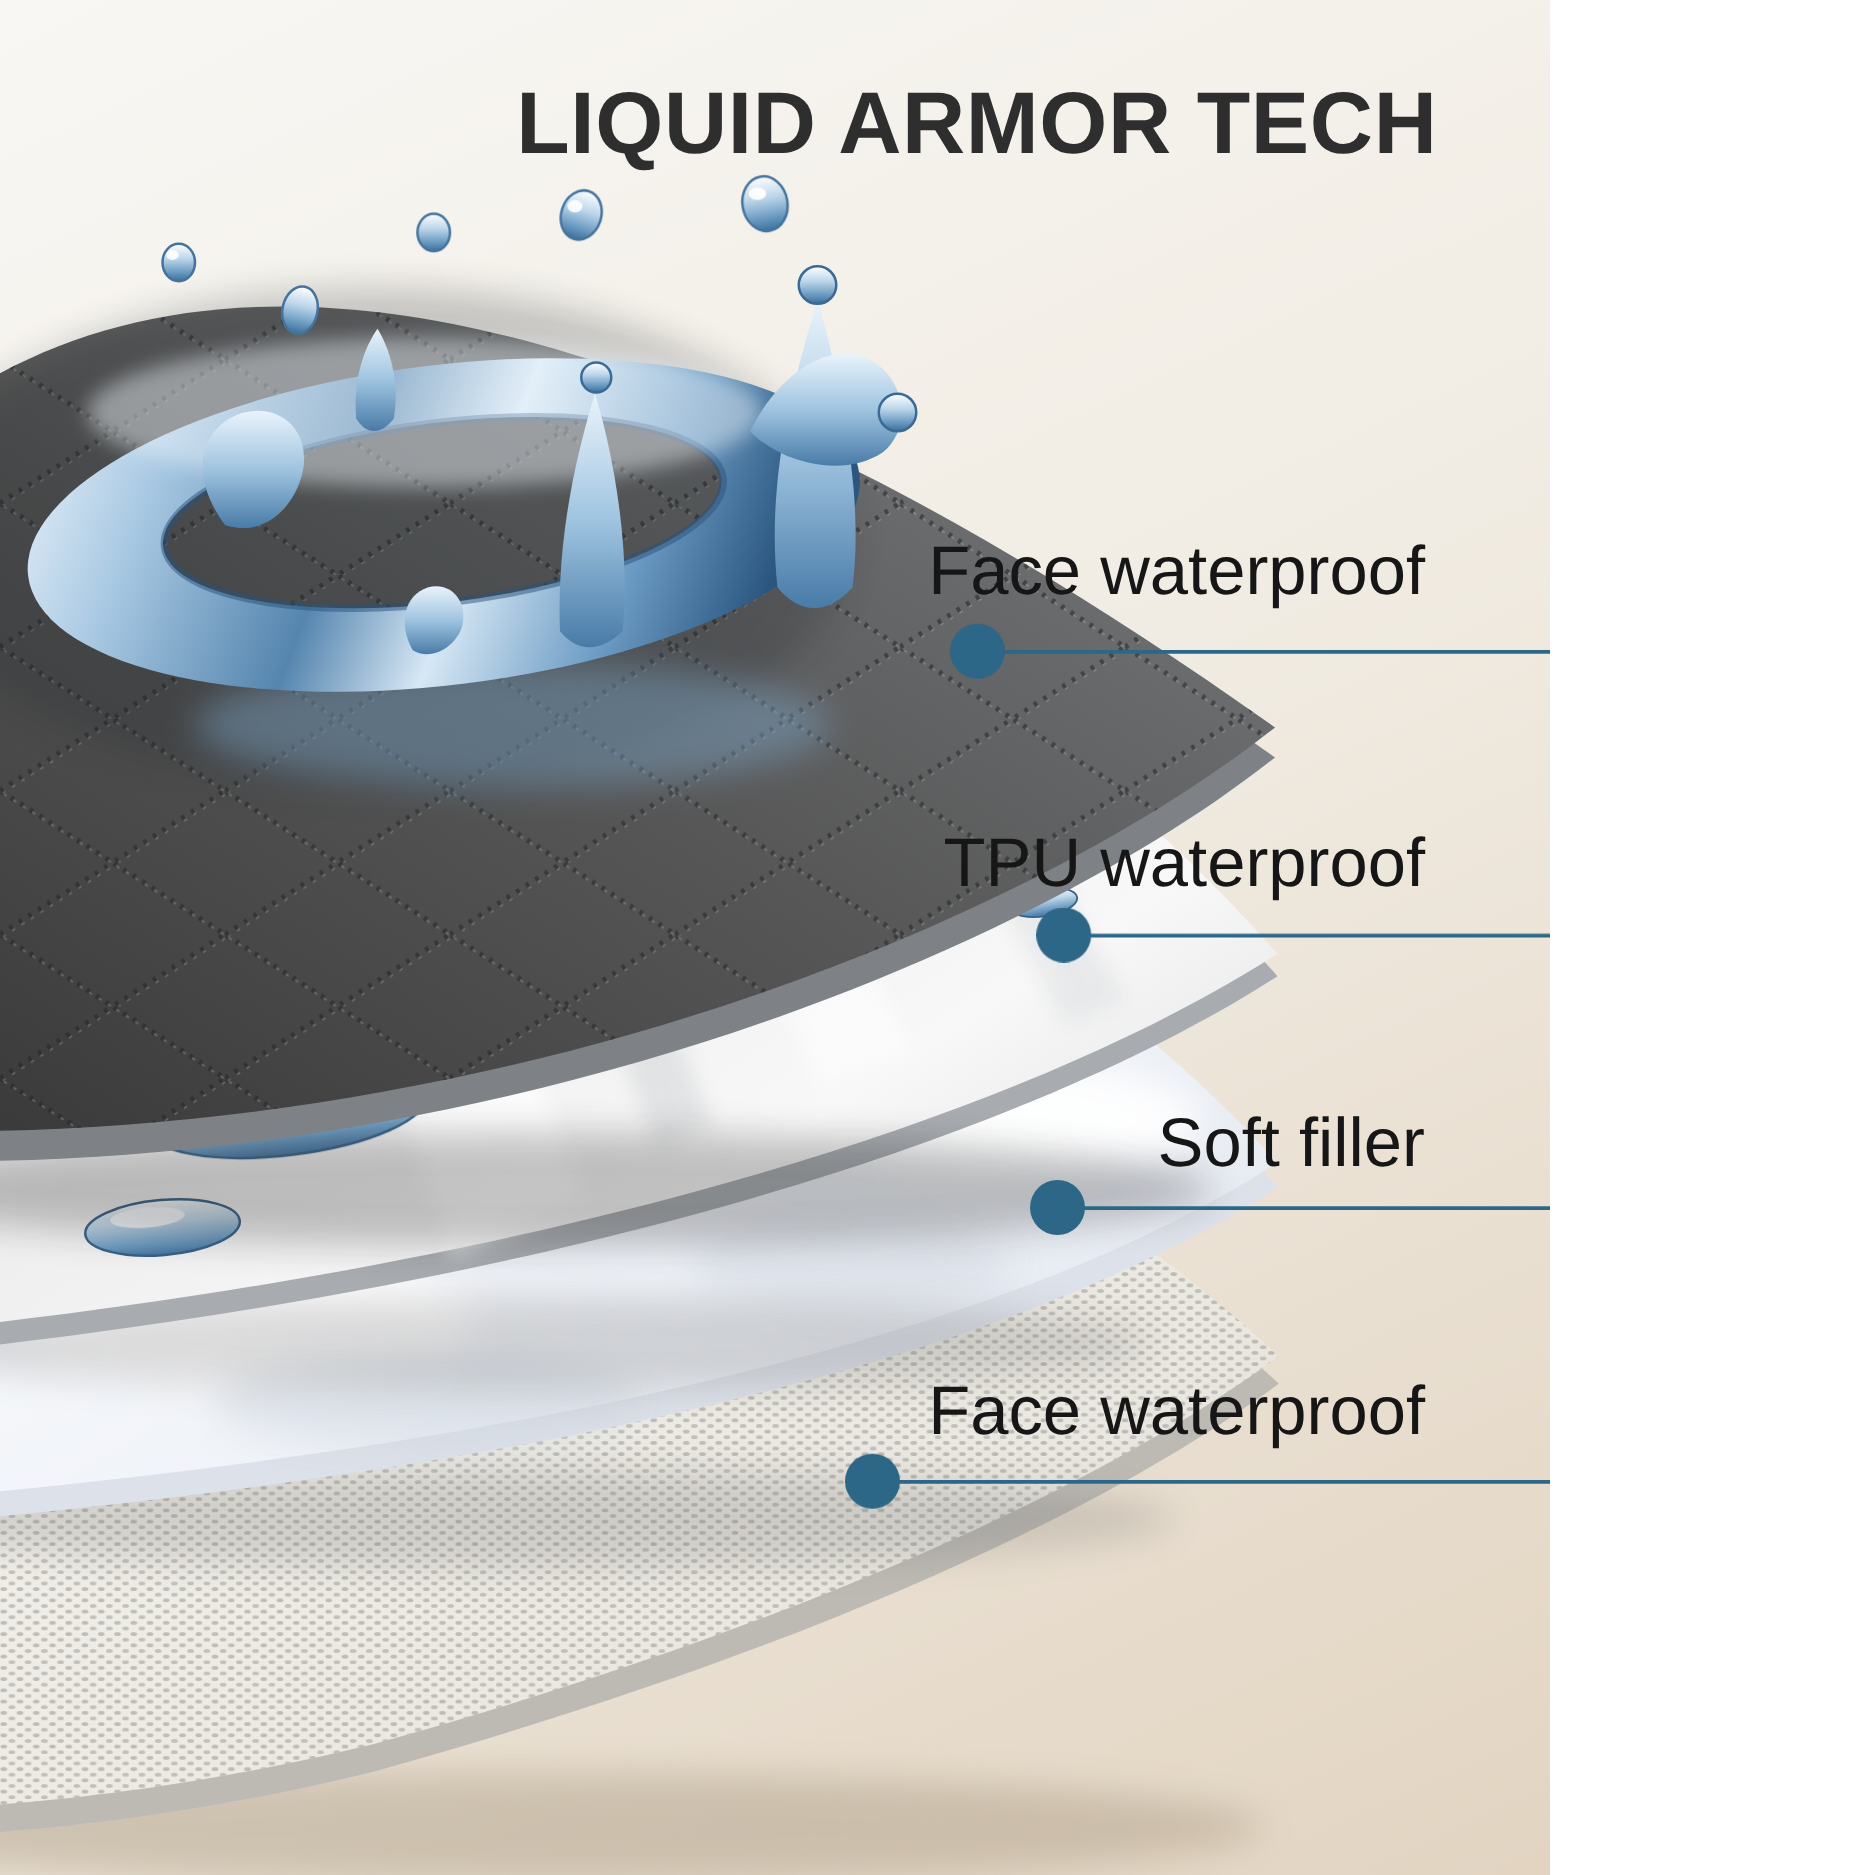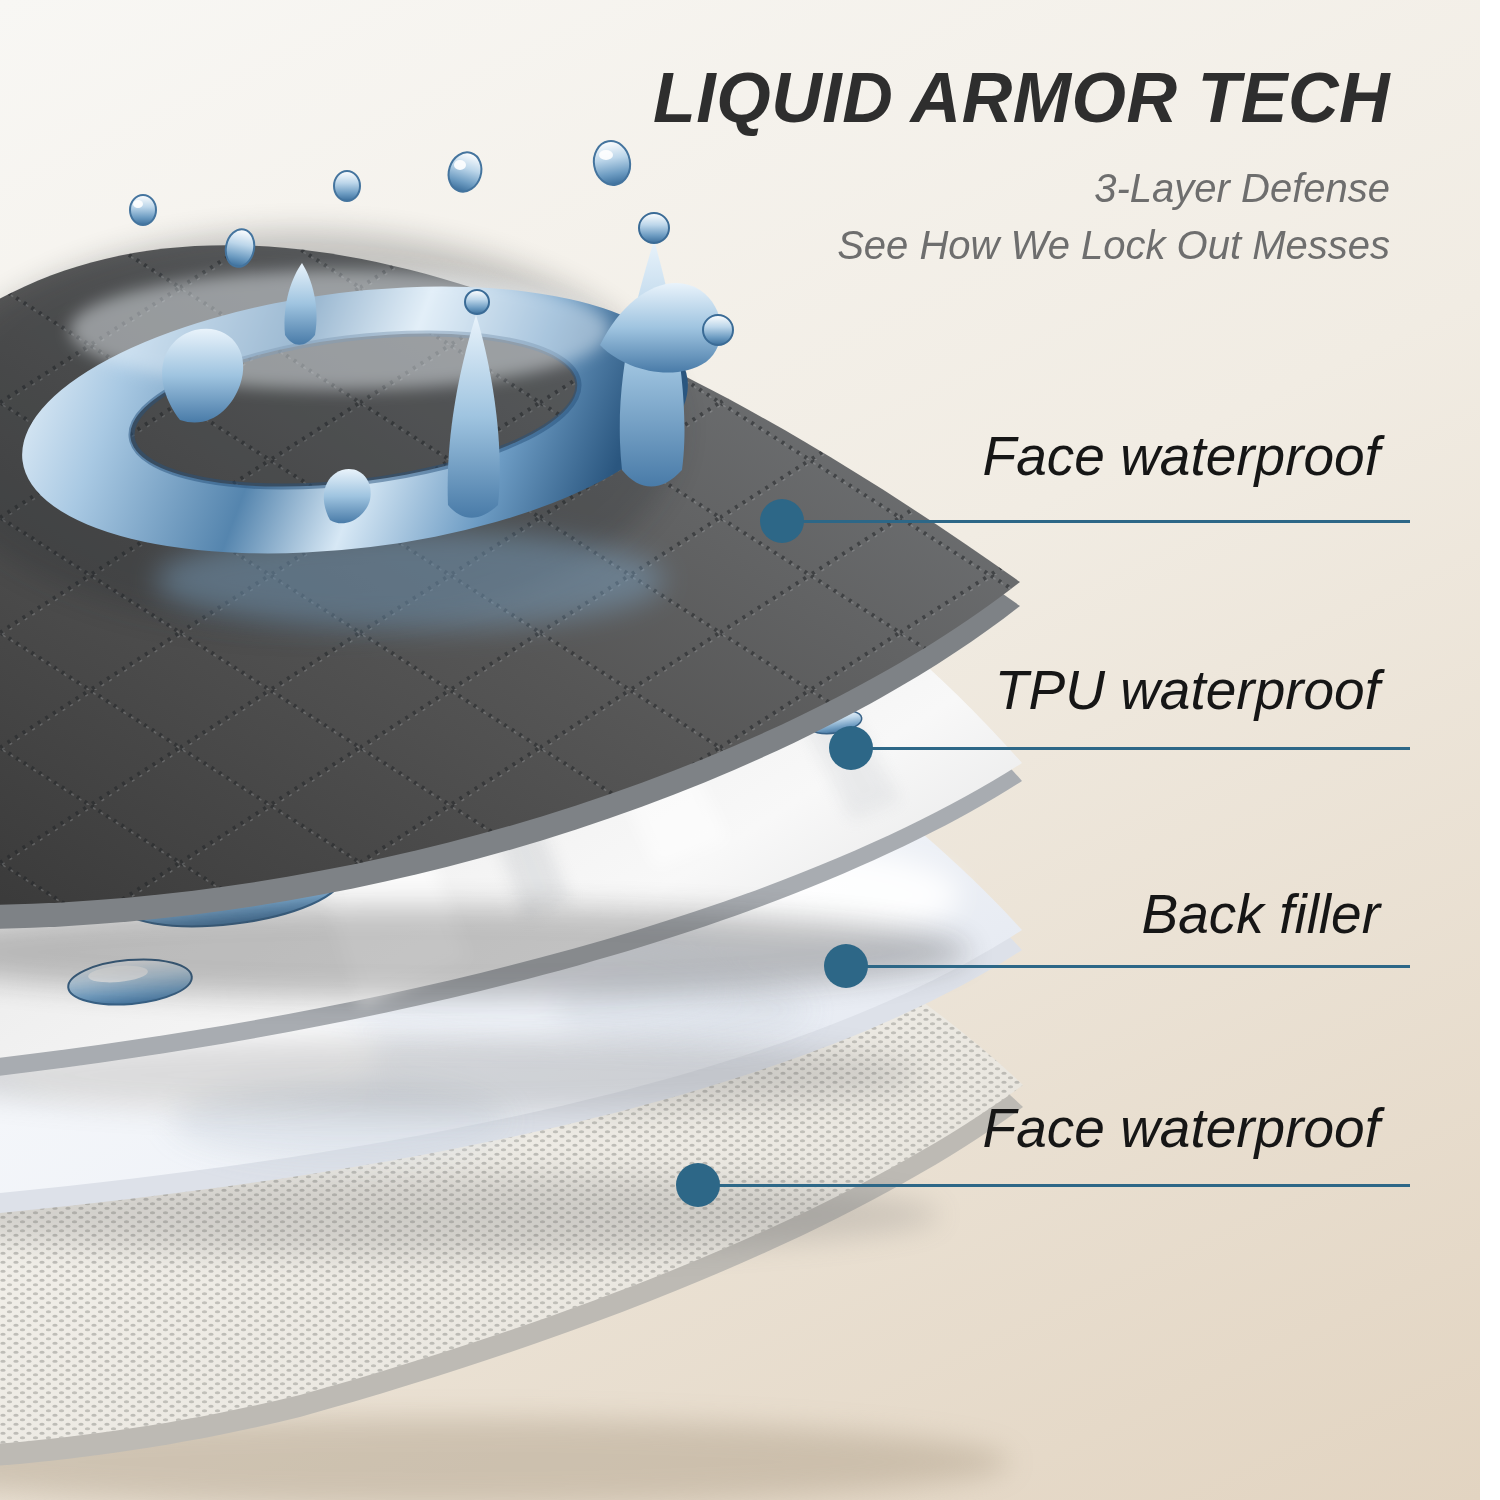--- a/index.html
+++ b/index.html
@@ -11,23 +11,22 @@
     --background-mid:#f1ece3;
     --background-bottom-right:#e2d4c1;
   }
   *{margin:0;padding:0;box-sizing:border-box}
   html,body{width:1500px;height:1500px}
   body{
     font-family:"Liberation Sans", sans-serif;
     background:#fff;
   }
   .poster{
-    position:relative;width:1480px;height:1500px;overflow:hidden;
+    position:relative;width:1240px;height:1500px;overflow:hidden;
     background:linear-gradient(155deg,var(--background-top-left) 0%,var(--background-mid) 45%,var(--background-bottom-right) 100%);
-    font-style:italic;
   }
   .illustration{position:absolute;left:0;top:0;width:1500px;height:1500px}
   .header{position:absolute;top:0;right:90px;width:1100px;text-align:right}
   .title{
     margin-top:58px;
     font-size:70px;font-weight:700;letter-spacing:0.5px;
     color:var(--title-text);
     white-space:nowrap;
   }
   .subtitle{
@@ -201,37 +200,33 @@
         <ellipse cx="612" cy="163" rx="18" ry="22" fill="url(#gDrop)" stroke="#44749e" stroke-width="2" transform="rotate(-10 612 163)"></ellipse>
         <ellipse cx="138" cy="204" rx="5" ry="4" fill="#ffffff" opacity="0.9"></ellipse>
         <ellipse cx="460" cy="165" rx="6" ry="5" fill="#ffffff" opacity="0.9"></ellipse>
         <ellipse cx="606" cy="155" rx="7" ry="5" fill="#ffffff" opacity="0.9"></ellipse>
       </g>
     </g>
   </svg>
 
   <div class="header">
     <div class="title">LIQUID ARMOR TECH</div>
-    <div class="subtitle">
-      <div>3-Layer Defense</div>
-      <div>See How We Lock Out Messes</div>
-    </div>
   </div>
 
   <div class="callout-label label-face">Face waterproof</div>
   <div class="callout-line line-face">
     <span class="callout-dot"></span>
   </div>
 
   <div class="callout-label label-tpu">TPU waterproof</div>
   <div class="callout-line line-tpu">
     <span class="callout-dot"></span>
   </div>
 
-  <div class="callout-label label-filler">Back filler</div>
+  <div class="callout-label label-filler">Soft filler</div>
   <div class="callout-line line-filler">
     <span class="callout-dot"></span>
   </div>
 
   <div class="callout-label label-back">Face waterproof</div>
   <div class="callout-line line-back">
     <span class="callout-dot"></span>
   </div>
 
 </div>

